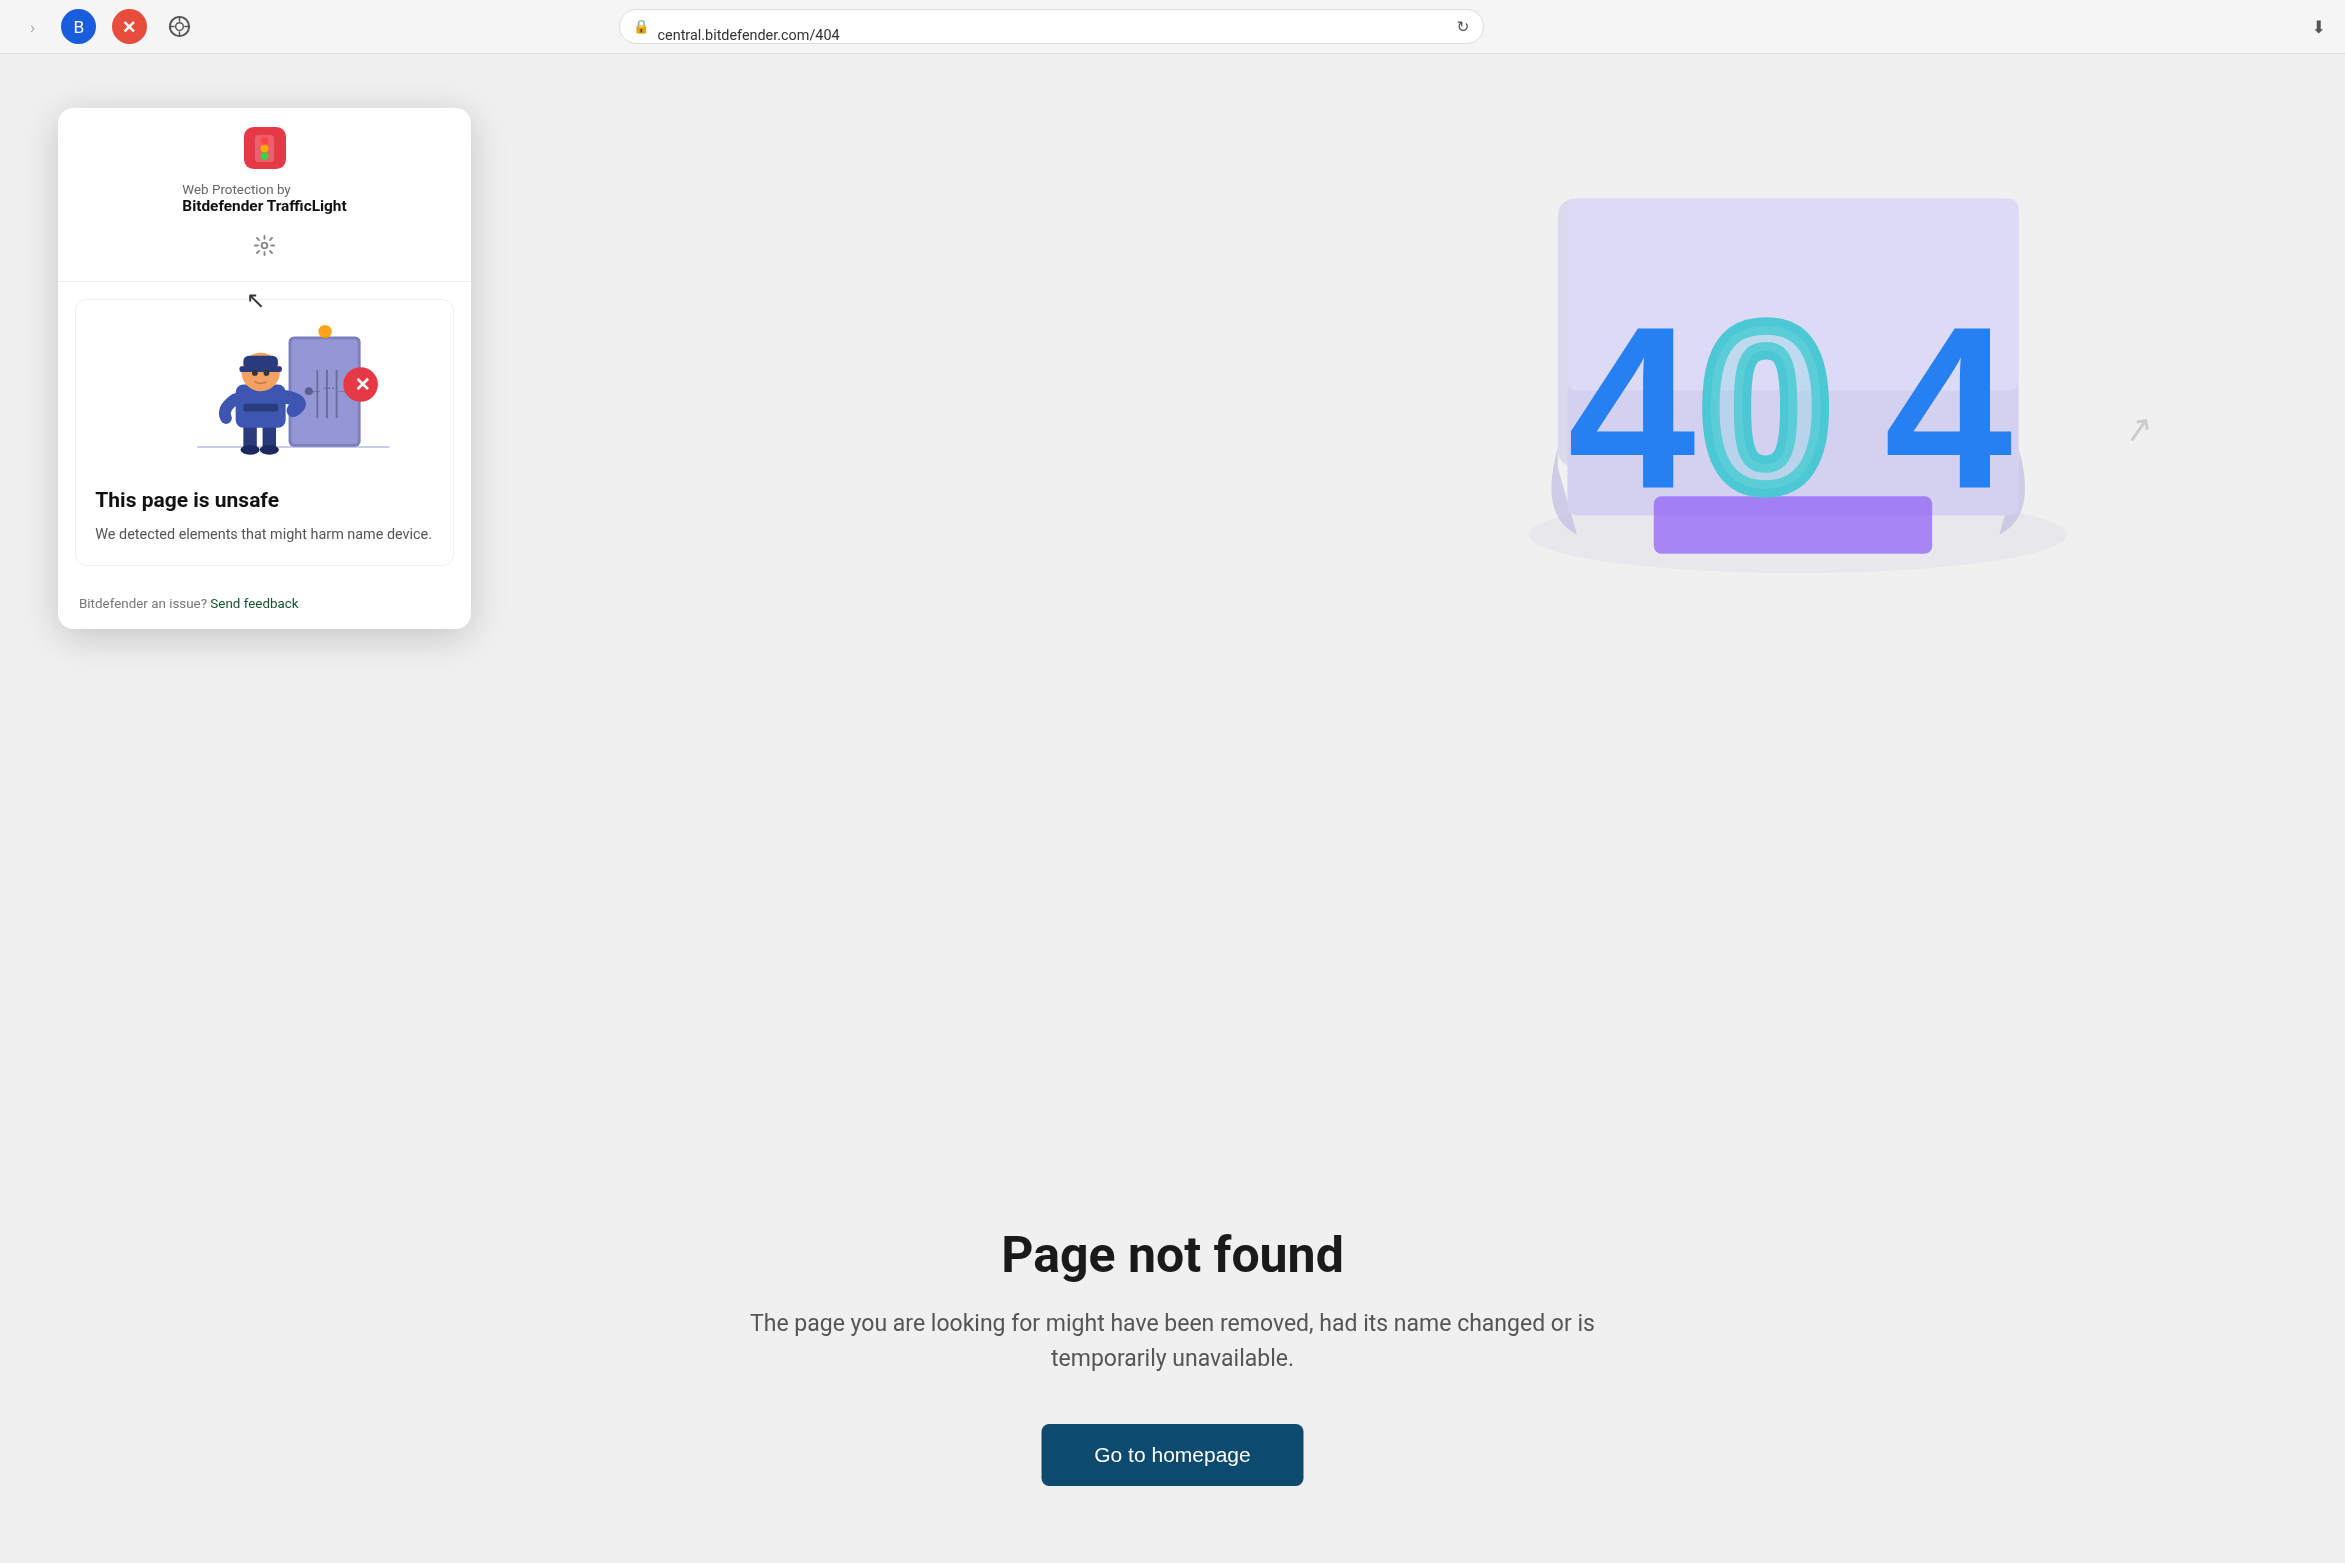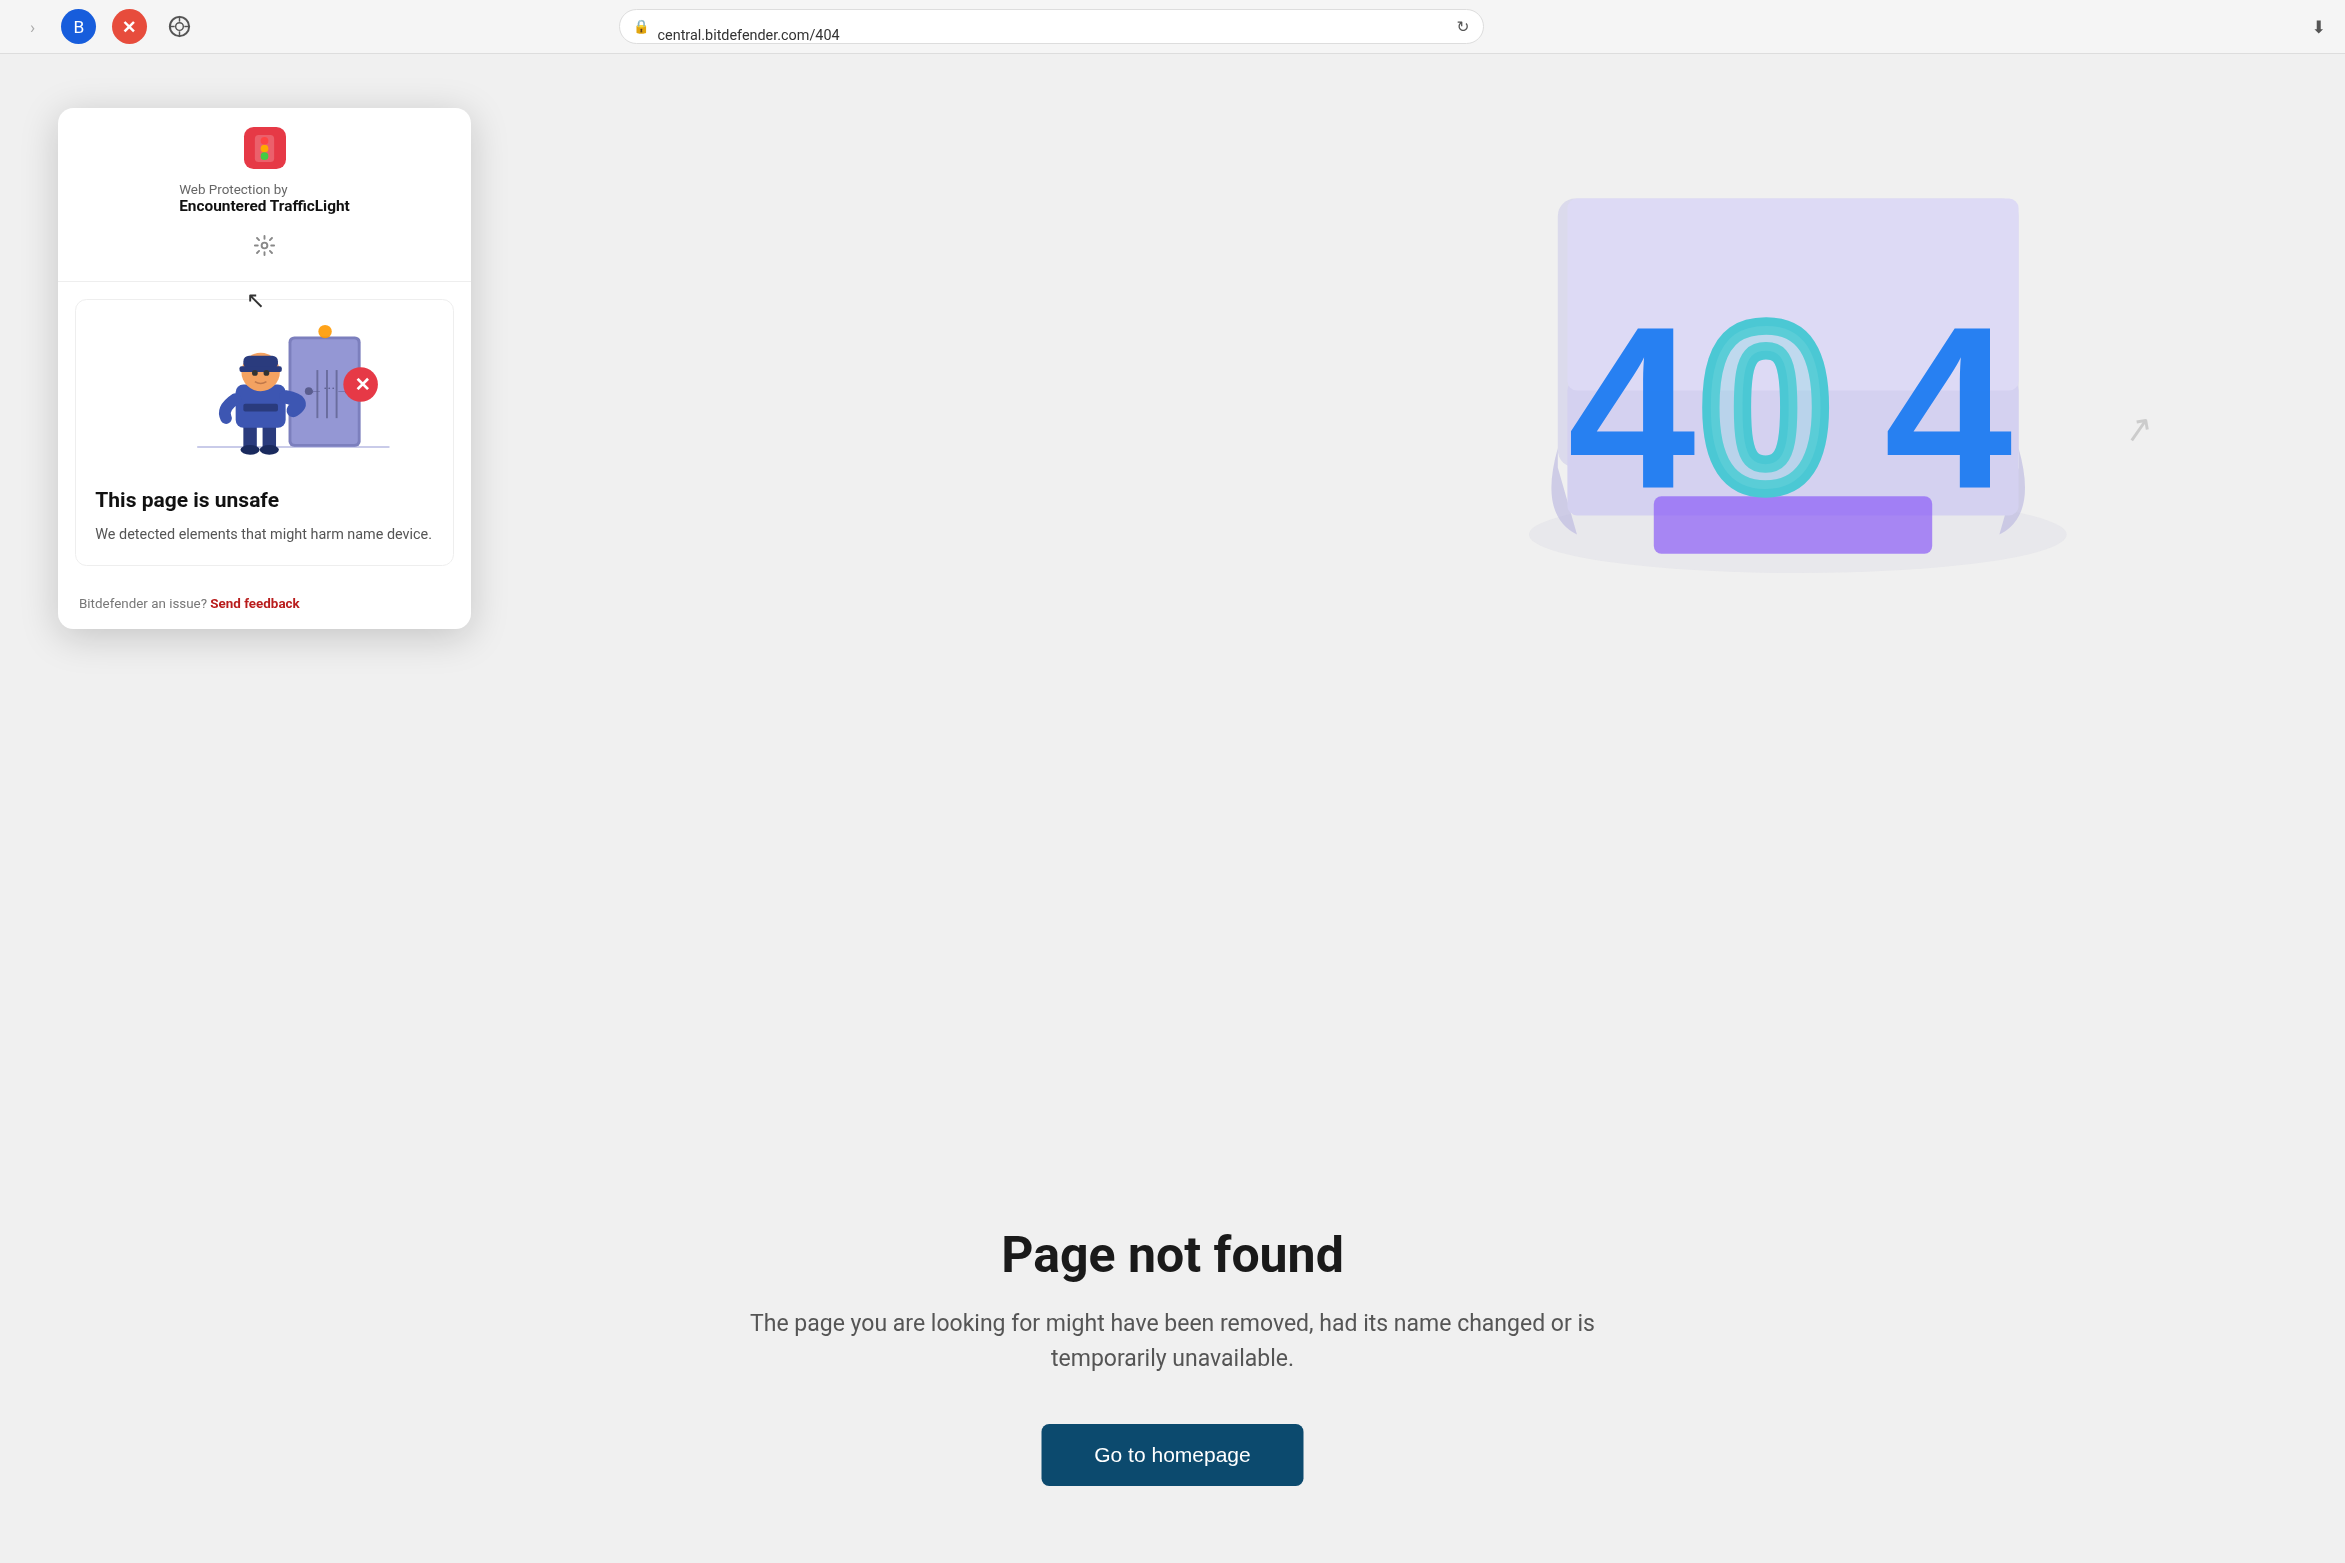--- a/index.html
+++ b/index.html
@@ -261,22 +261,22 @@
       line-height: 1.5;
     }
 
     .popup-footer {
       padding: 13.4px 21px 17.3px;
       font-size: 13.4px;
       color: #777;
     }
 
     .popup-feedback-link {
-      color: #b91c1c;
-      font-weight: 700;
+      color: #14532d;
+      font-weight: 400;
       cursor: pointer;
     }
 
     
     .cursor {
       position: absolute;
       top: 233px;
       left: 246px;
       font-size: 23px;
       color: #333;
@@ -365,21 +365,21 @@
 
         <svg width="27" height="31" viewBox="0 0 28 32" fill="none">
           <rect x="4" y="2" width="20" height="28" rx="4" fill="white" opacity="0.2"></rect>
           <circle cx="14" cy="8" r="4" fill="#ff4444"></circle>
           <circle cx="14" cy="16" r="4" fill="#ffaa00"></circle>
           <circle cx="14" cy="24" r="4" fill="#44cc44"></circle>
         </svg>
       </div>
       <div class="popup-header-text">
         <div class="popup-subtitle">Web Protection by</div>
-        <div class="popup-title">Encountered TrafficLight</div>
+        <div class="popup-title">Bitdefender TrafficLight</div>
       </div>
       <div class="popup-settings-icon">
         <svg width="23" height="23" viewBox="0 0 24 24" fill="none">
           <circle cx="12" cy="12" r="3" stroke="#888" stroke-width="2"></circle>
           <path d="M12 2v3M12 19v3M4.22 4.22l2.12 2.12M17.66 17.66l2.12 2.12M2 12h3M19 12h3M4.22 19.78l2.12-2.12M17.66 6.34l2.12-2.12" stroke="#888" stroke-width="2" stroke-linecap="round"></path>
         </svg>
       </div>
     </div>
 
     <div class="popup-body">

